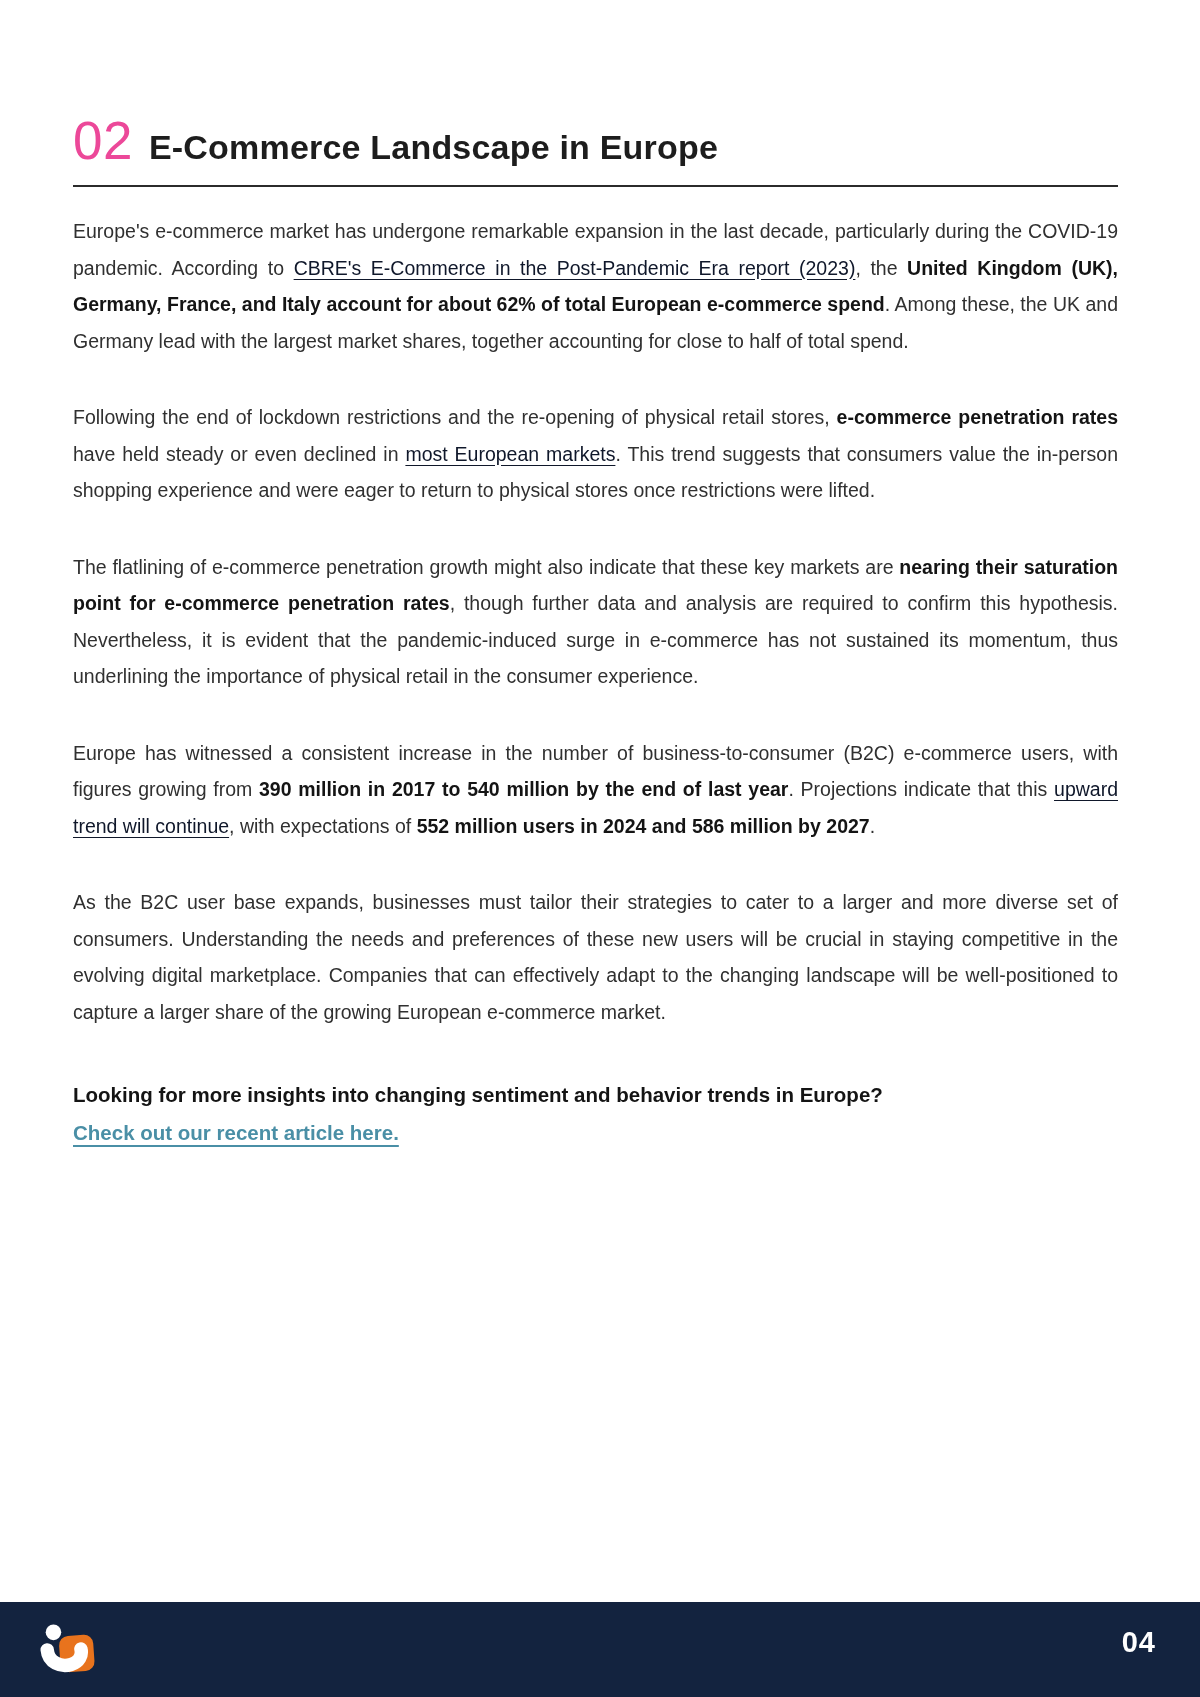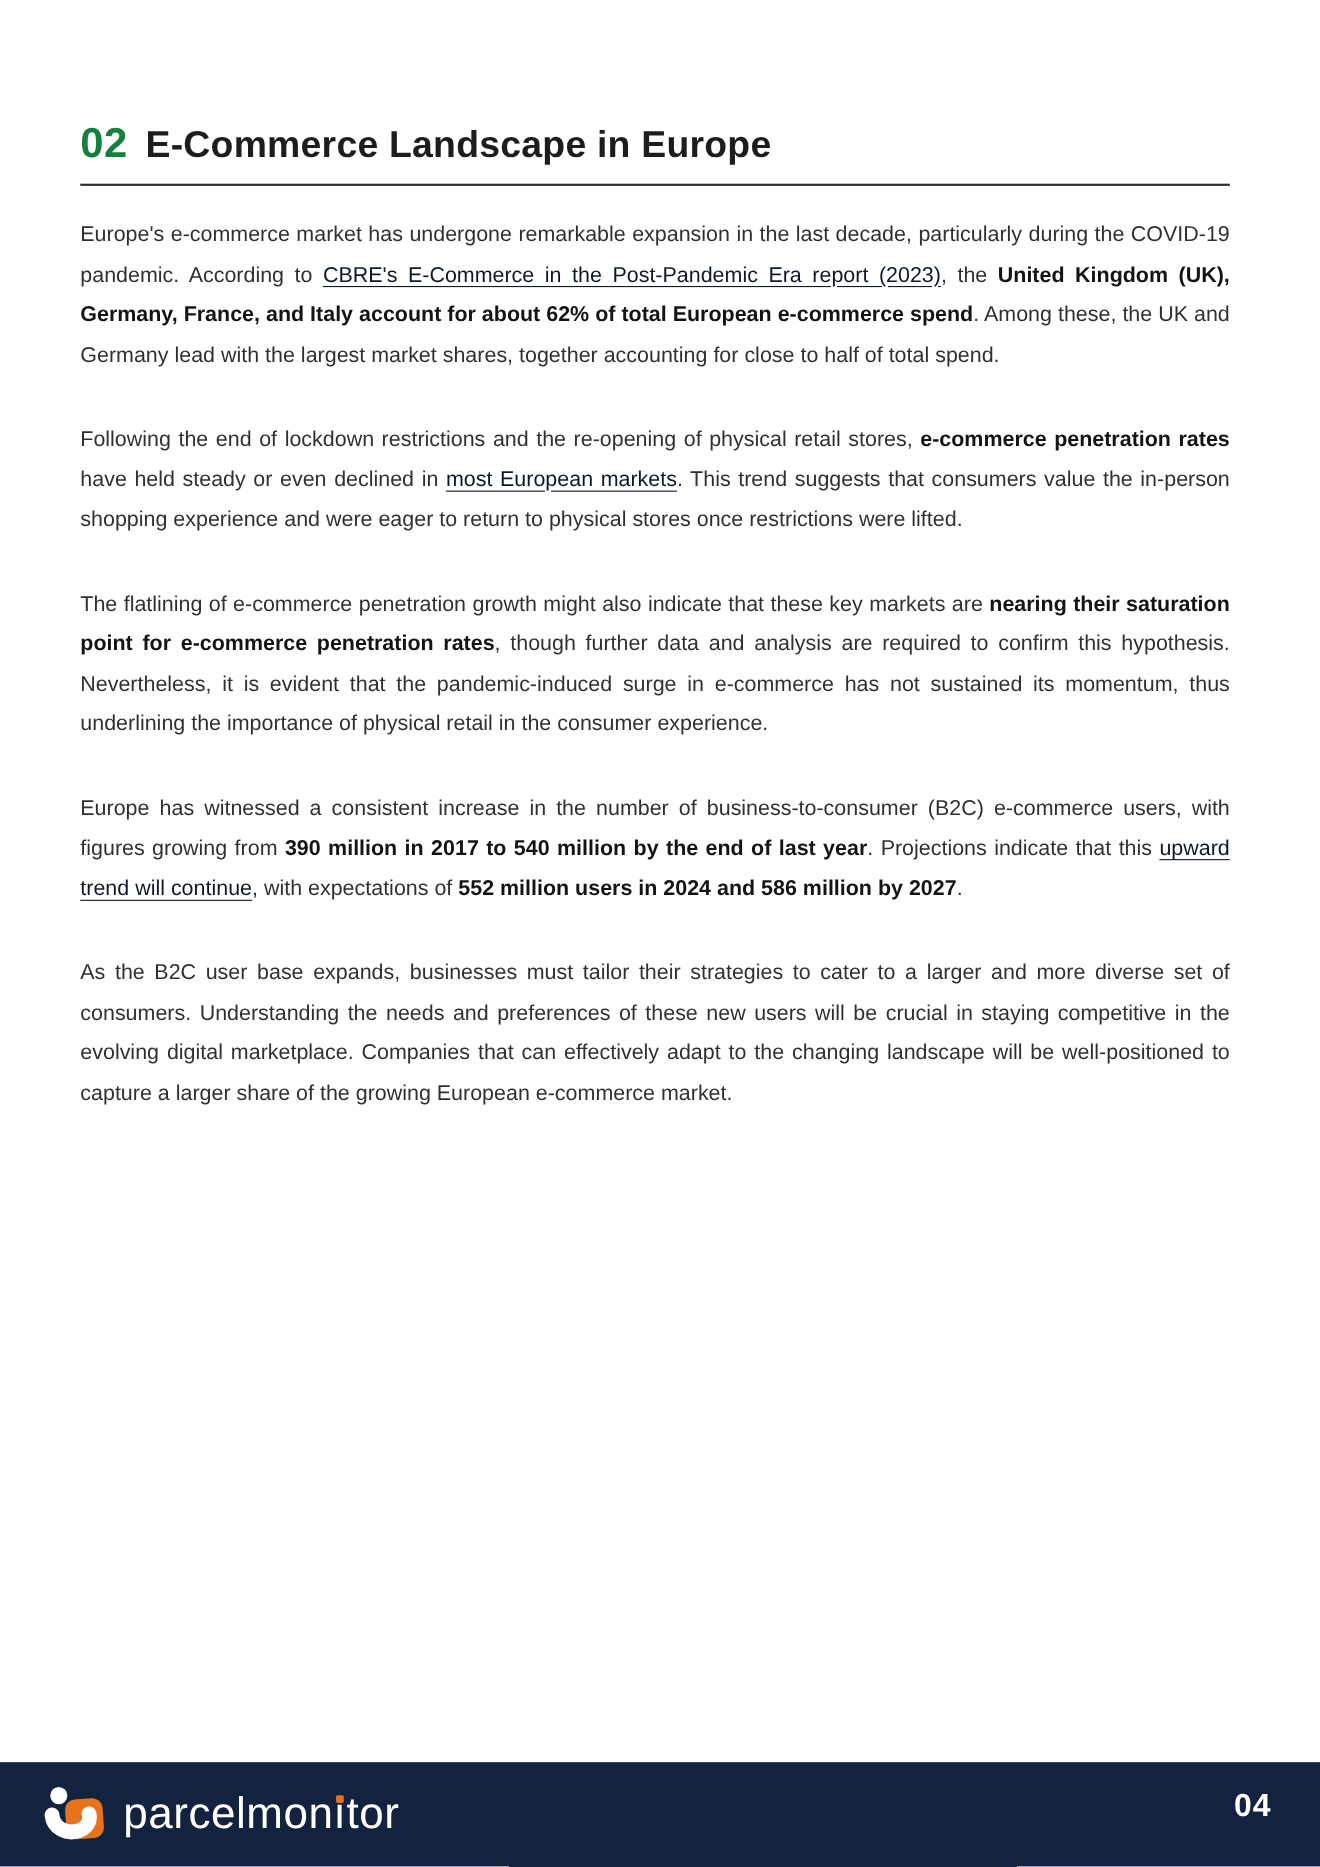--- a/index.html
+++ b/index.html
@@ -10,21 +10,21 @@
     background: #ffffff;
     font-family: "Liberation Sans", sans-serif;
     color: #2e2e2e;
     overflow: hidden;
   }
   .content { padding: 110px 82px 0 73px; }
 
   
   .page-heading { margin: 0; display: flex; align-items: baseline; gap: 16px; }
   .section-number {
-    font-size: 38px; font-weight: 700; color: #15803d; letter-spacing: 0.5px;
+    font-size: 53px; font-weight: 400; color: #ec4899; letter-spacing: 0.5px;
   }
   .page-title {
     font-size: 34px; font-weight: 700; color: #1d1d1d; letter-spacing: 0.2px;
   }
   .title-rule { margin-top: 14px; border-bottom: 2px solid #2b2b2b; width: 100%; }
 
   
   .para {
     margin: 40px 0 0 0;
     font-size: 19.5px;
@@ -93,28 +93,32 @@
 
     <p class="para"><span>Following the end of lockdown restrictions and the re-opening of physical retail stores, </span><strong>e-commerce penetration rates</strong><span> have held steady or even declined in </span><a class="link-blue" href="#">most European markets</a><span>. This trend suggests that consumers value the in-person shopping experience and were eager to return to physical stores once restrictions were lifted.</span></p>
 
     <p class="para"><span>The flatlining of e-commerce penetration growth might also indicate that these key markets are </span><strong>nearing their saturation point for e-commerce penetration rates</strong><span>, though further data and analysis are required to confirm this hypothesis. Nevertheless, it is evident that the pandemic-induced surge in e-commerce has not sustained its momentum, thus underlining the importance of physical retail in the consumer experience.</span></p>
 
 
     <p class="para"><span>Europe has witnessed a consistent increase in the number of business-to-consumer (B2C) e-commerce users, with figures growing from </span><strong>390 million in 2017 to 540 million by the end of last year</strong><span>. Projections indicate that this </span><a class="link-blue" href="#">upward trend will continue</a><span>, with expectations of </span><strong>552 million users in 2024 and 586 million by 2027</strong><span>.</span></p>
 
     <p class="para"><span>As the B2C user base expands, businesses must tailor their strategies to cater to a larger and more diverse set of consumers. Understanding the needs and preferences of these new users will be crucial in staying competitive in the evolving digital marketplace. Companies that can effectively adapt to the changing landscape will be well-positioned to capture a larger share of the growing European e-commerce market.</span></p>
 
+    <p class="cta">
+      <span class="cta-question">Looking for more insights into changing sentiment and behavior trends in Europe?</span>
+      <br>
+      <a class="link-teal" href="#">Check out our recent article here.</a>
+    </p>
 
   </div>
 
   <div class="footer">
     <svg class="logo-icon" viewBox="0 0 56 56" xmlns="http://www.w3.org/2000/svg" aria-hidden="true">
       <g transform="rotate(-4 34 30)">
         <rect x="19" y="13" width="33" height="35" rx="9" fill="#e8731d"></rect>
       </g>
       <circle cx="13" cy="10" r="7.5" fill="#ffffff"></circle>
       <path d="M7 27 C 8 39, 20 44, 30 41 C 38 38.5, 41 32, 39.5 26" fill="none" stroke="#ffffff" stroke-width="13" stroke-linecap="round"></path>
     </svg>
-    <div class="brand-wordmark">parcelmon<span class="i-dotless">ı<span class="i-dot"></span></span>tor</div>
     <div class="footer-spacer"></div>
     <span class="page-number">04</span>
   </div>
 </div>
 
 </body></html>

